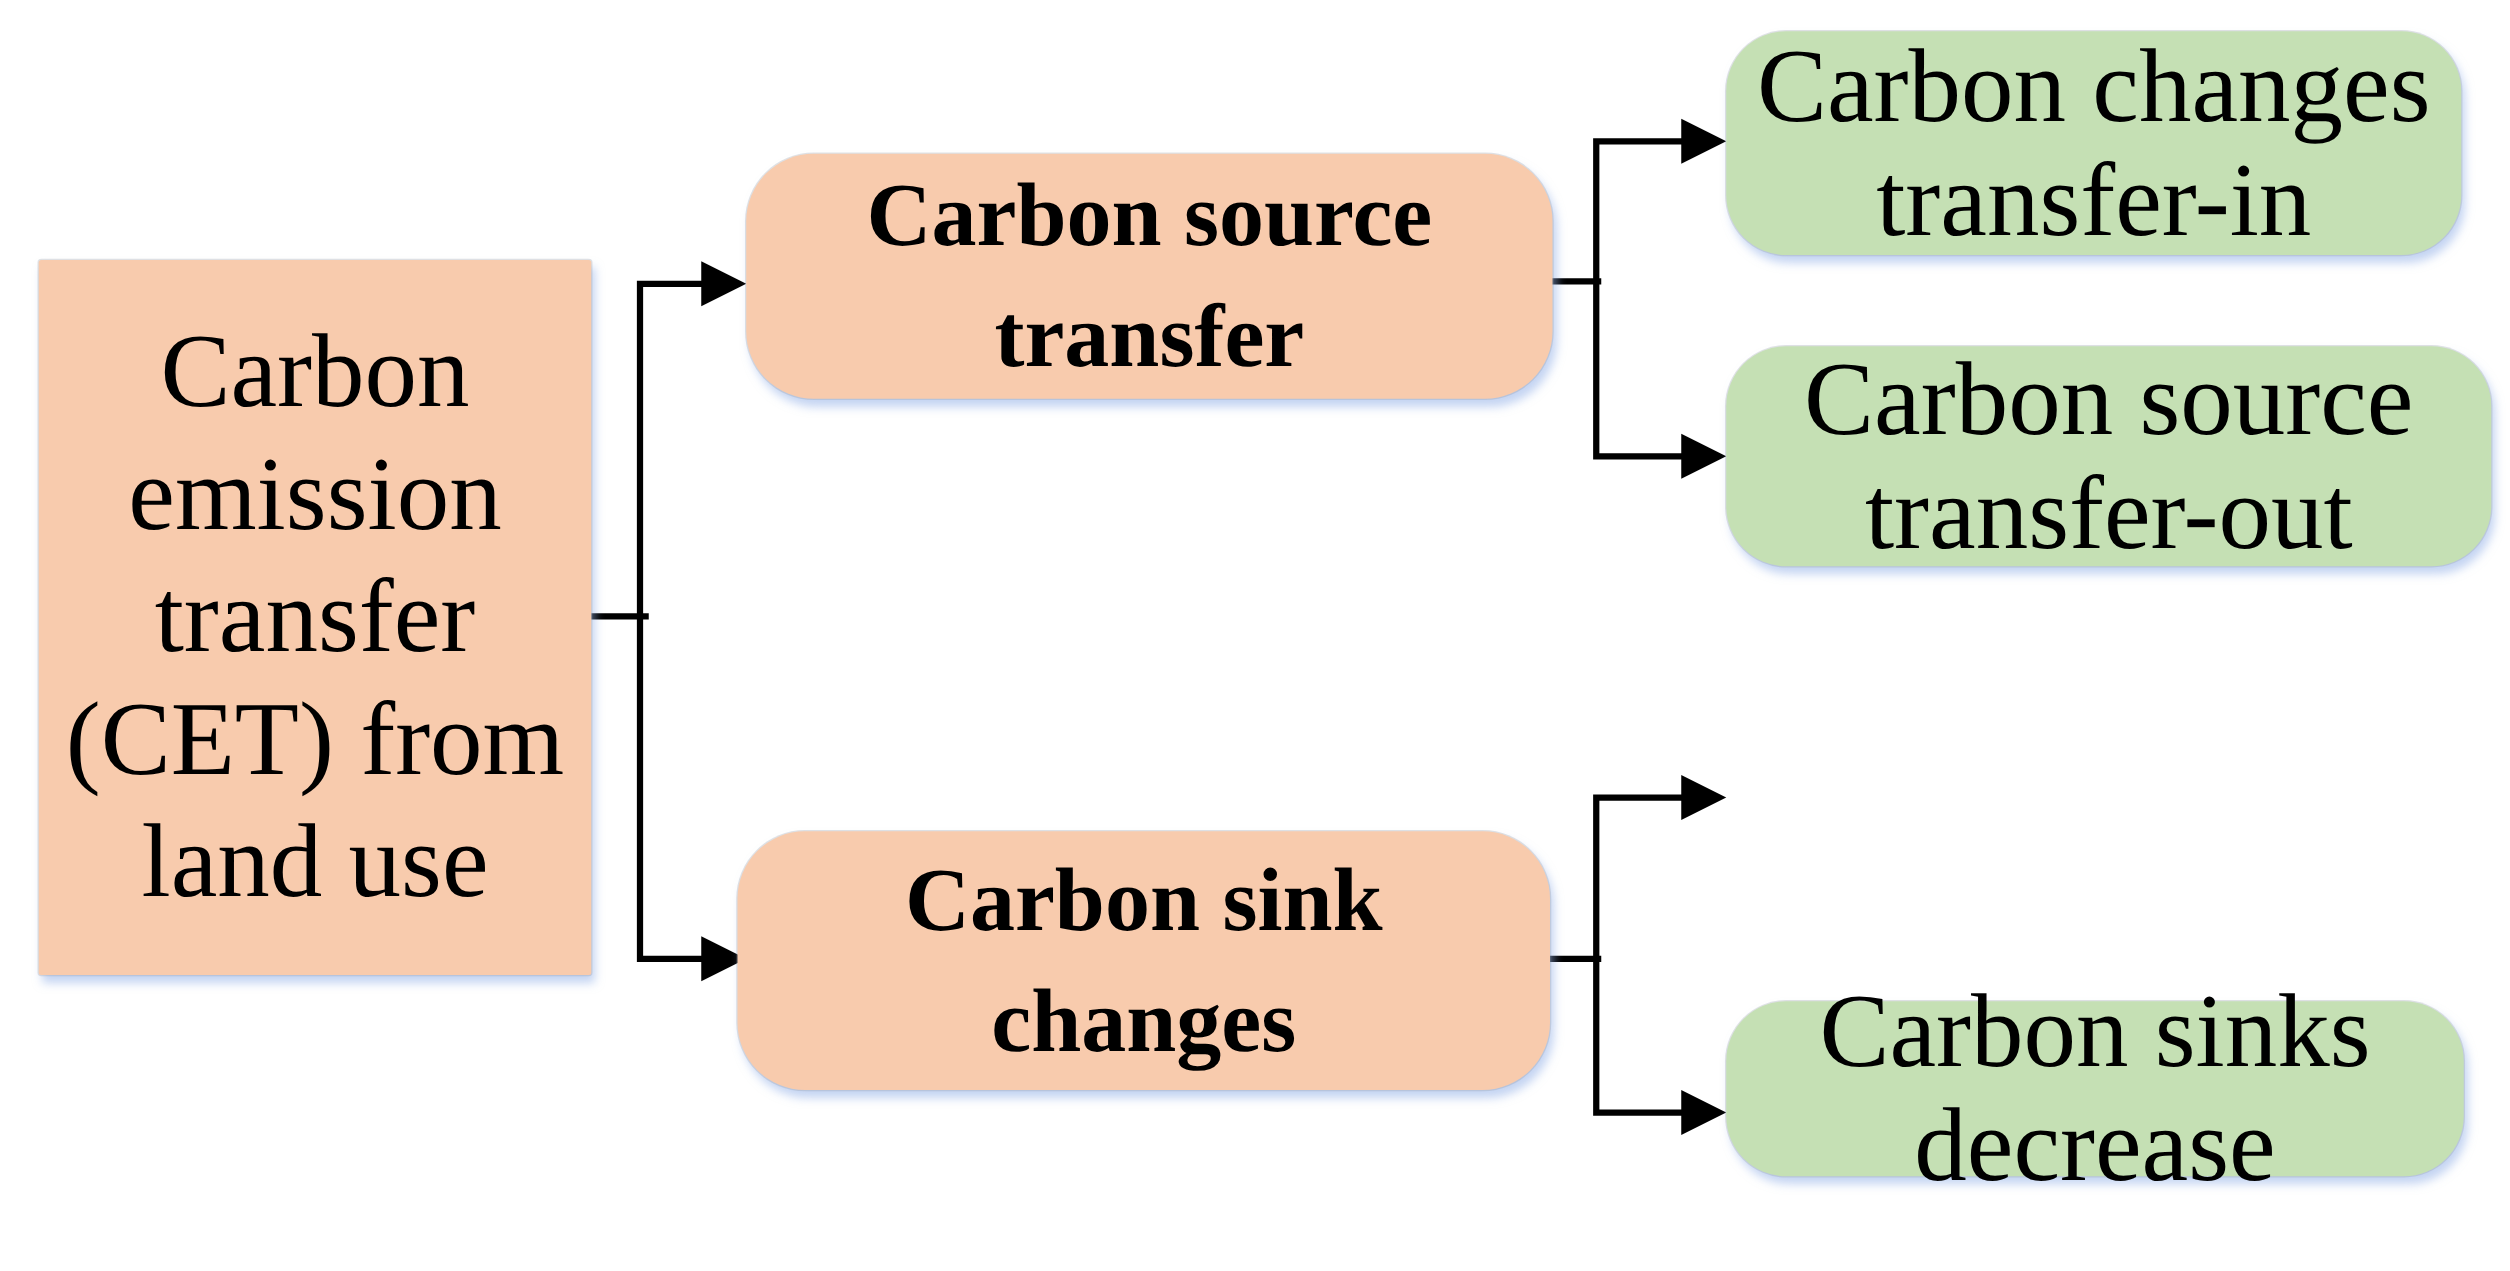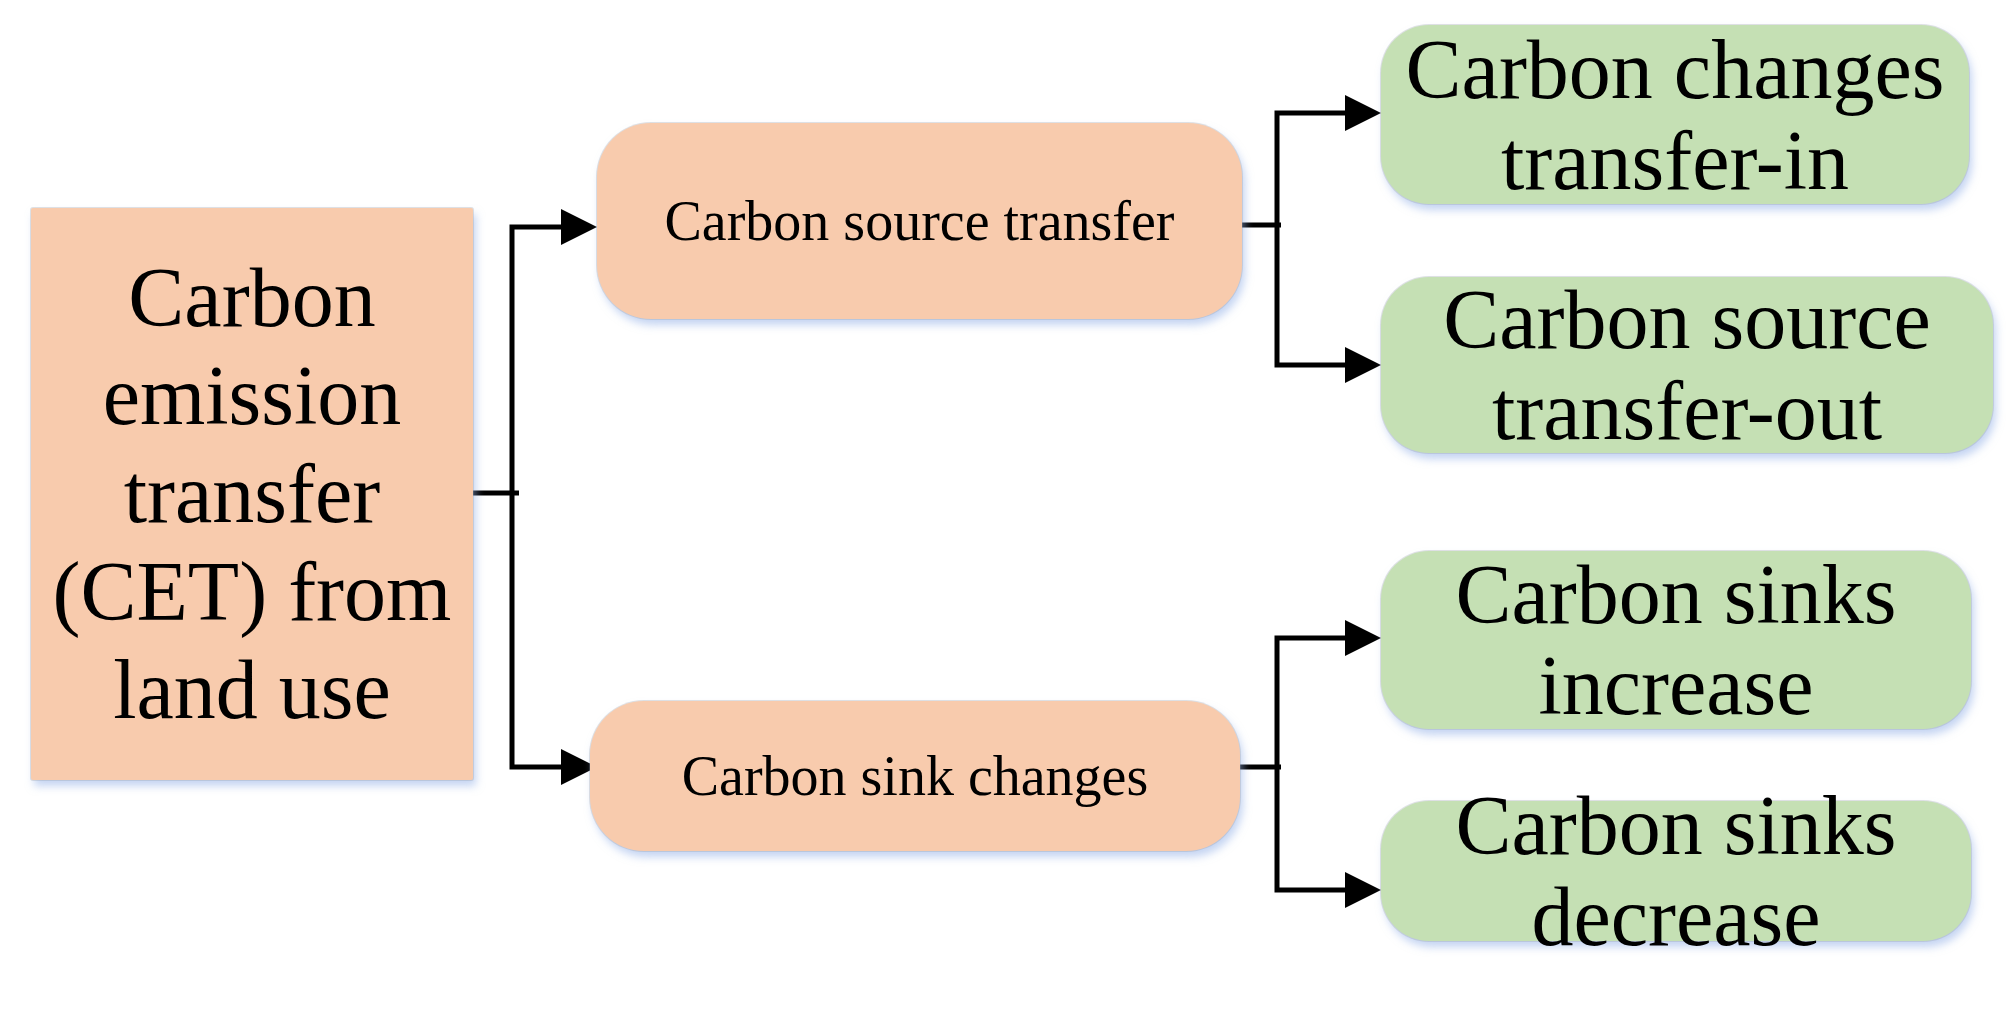--- a/index.html
+++ b/index.html
@@ -54,22 +54,23 @@
   .root {
     background: var(--peach, #F8CBAD);
     border-radius: 2px;
     font-size: 84px;
     line-height: 98px;
     text-align: center;
   }
   .branch {
     background: var(--peach, #F8CBAD);
     border-radius: 54px;
-    font-size: 56px;
+    font-size: 72px;
     line-height: 97px;
+    font-weight: bold;
   }
   .leaf {
     background: var(--green, #C5E0B4);
     border-radius: 48px;
     font-size: 84px;
     line-height: 91px;
   }
 </style>
 </head>
 <body>
@@ -97,33 +98,30 @@
   </svg>
 
   <div class="node root" style="left:31px; top:208px; width:442px; height:572px; padding:0 6px;">
     <span>Carbon emission transfer (CET) from land use</span>
   </div>
 
   <div class="node branch" style="left:597px; top:123px; width:645px; height:196px; padding:0 12px;">
     <span>Carbon source transfer</span>
   </div>
 
-  <div class="node branch" style="left:590px; top:701px; width:650px; height:150px; padding:0 12px;">
+  <div class="node branch" style="left:590px; top:665px; width:650px; height:207px; padding:0 12px;">
     <span>Carbon sink changes</span>
   </div>
 
   <div class="node leaf" style="left:1381px; top:25px; width:588px; height:179px; padding:0 10px;">
     <span>Carbon changes transfer-in</span>
   </div>
 
   <div class="node leaf" style="left:1381px; top:277px; width:612px; height:176px; padding:0 10px;">
     <span>Carbon source transfer-out</span>
   </div>
 
-  <div class="node leaf" style="left:1381px; top:551px; width:590px; height:178px; padding:0 10px;">
-    <span>Carbon sinks increase</span>
-  </div>
 
   <div class="node leaf" style="left:1381px; top:801px; width:590px; height:140px; padding:0 10px;">
     <span>Carbon sinks decrease</span>
   </div>
 
 </div>
 
 </body></html>

